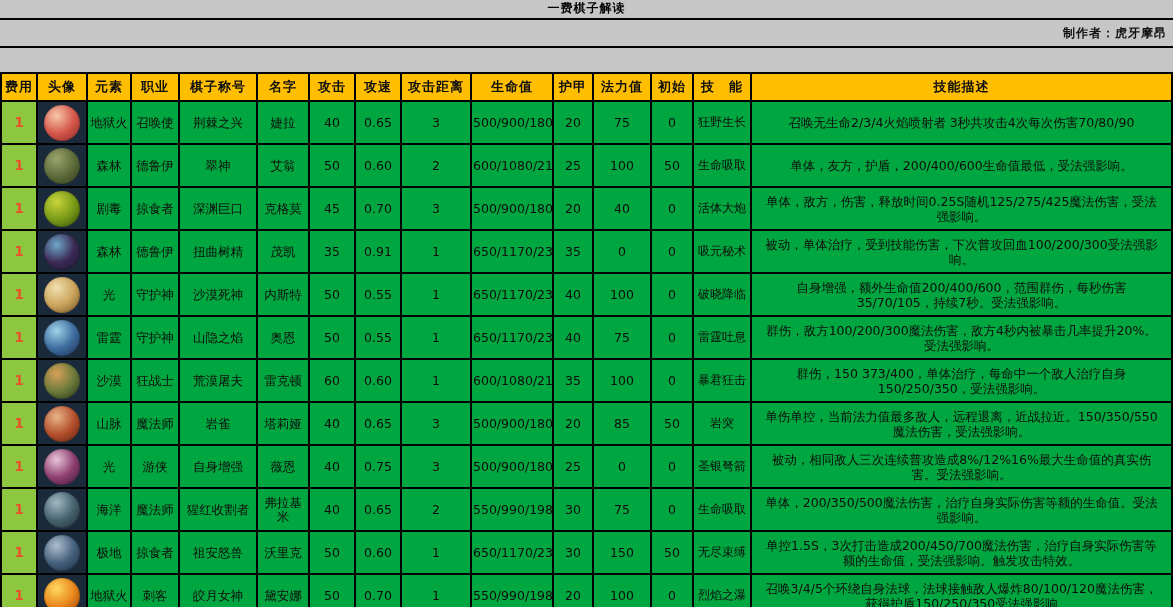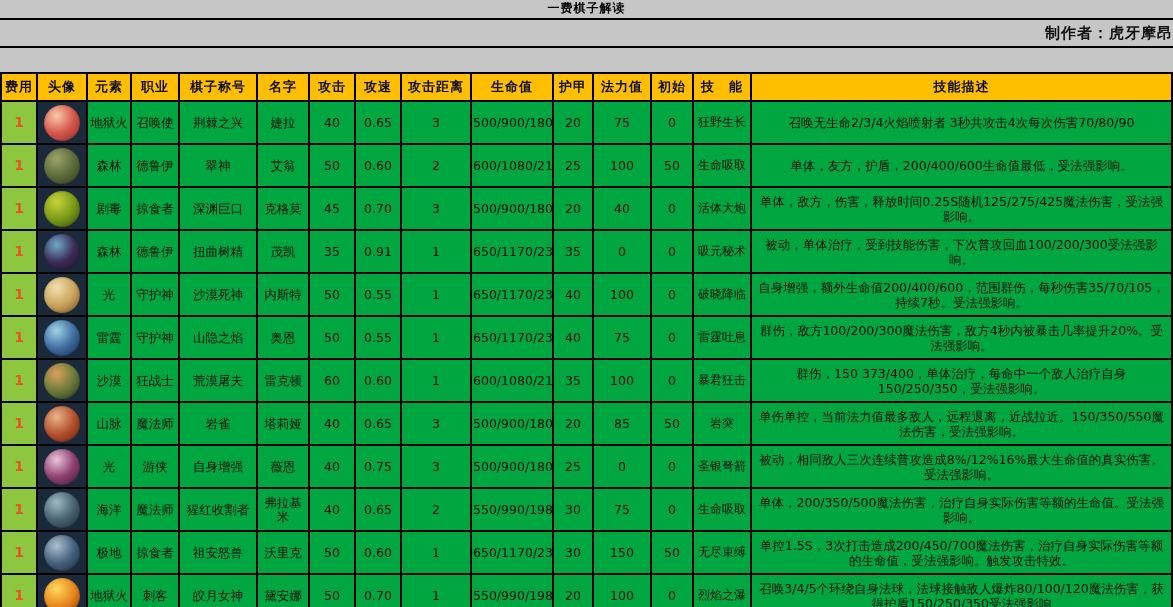--- a/index.html
+++ b/index.html
@@ -16,22 +16,22 @@
     height:18px;background:#c6c6c6;
     display:flex;align-items:flex-start;justify-content:center;
     border-bottom:2px solid #000;
     font-size:12px;color:#000000;font-weight:bold;
     letter-spacing:1px;
   }
   .authorbar{
     height:26px;background:#c6c6c6;
     display:flex;align-items:center;justify-content:flex-end;
     border-bottom:2px solid #000;
-    font-size:15px;color:#111;font-weight:bold;
-    letter-spacing:1px;
+    font-size:12px;color:#111;font-weight:bold;
+    padding-right:6px;letter-spacing:1px;
   }
 
   
   table{
     border-collapse:collapse;
     width:1173px;
     table-layout:fixed;
     background:#00a63f;
     margin-top:24px;
   }
@@ -84,21 +84,21 @@
     border-right:2px solid #000;
   }
   .avatar{
     width:36px;height:36px;border-radius:50%;
     margin:0 auto;display:block;
     box-shadow:inset 0 0 2px rgba(0,0,0,.4);
   }
   td.desc{
     font-size:12.5px;
     letter-spacing:0px;
-    padding:0 4px;
+    padding:0 10px;
     line-height:1.2;
   }
   td.skill{font-size:12px;}
   td.small{font-size:12.5px;}
 
   
   .footer{
     height:22px;background:#8dc63f;
     position:relative;
     border-top:2px solid #000;

